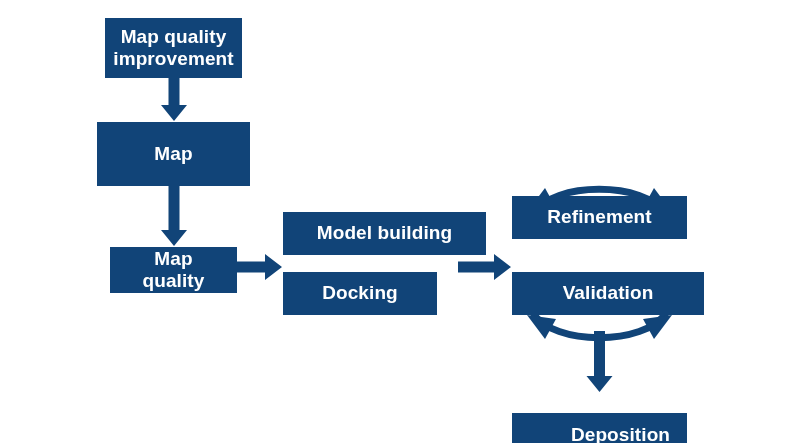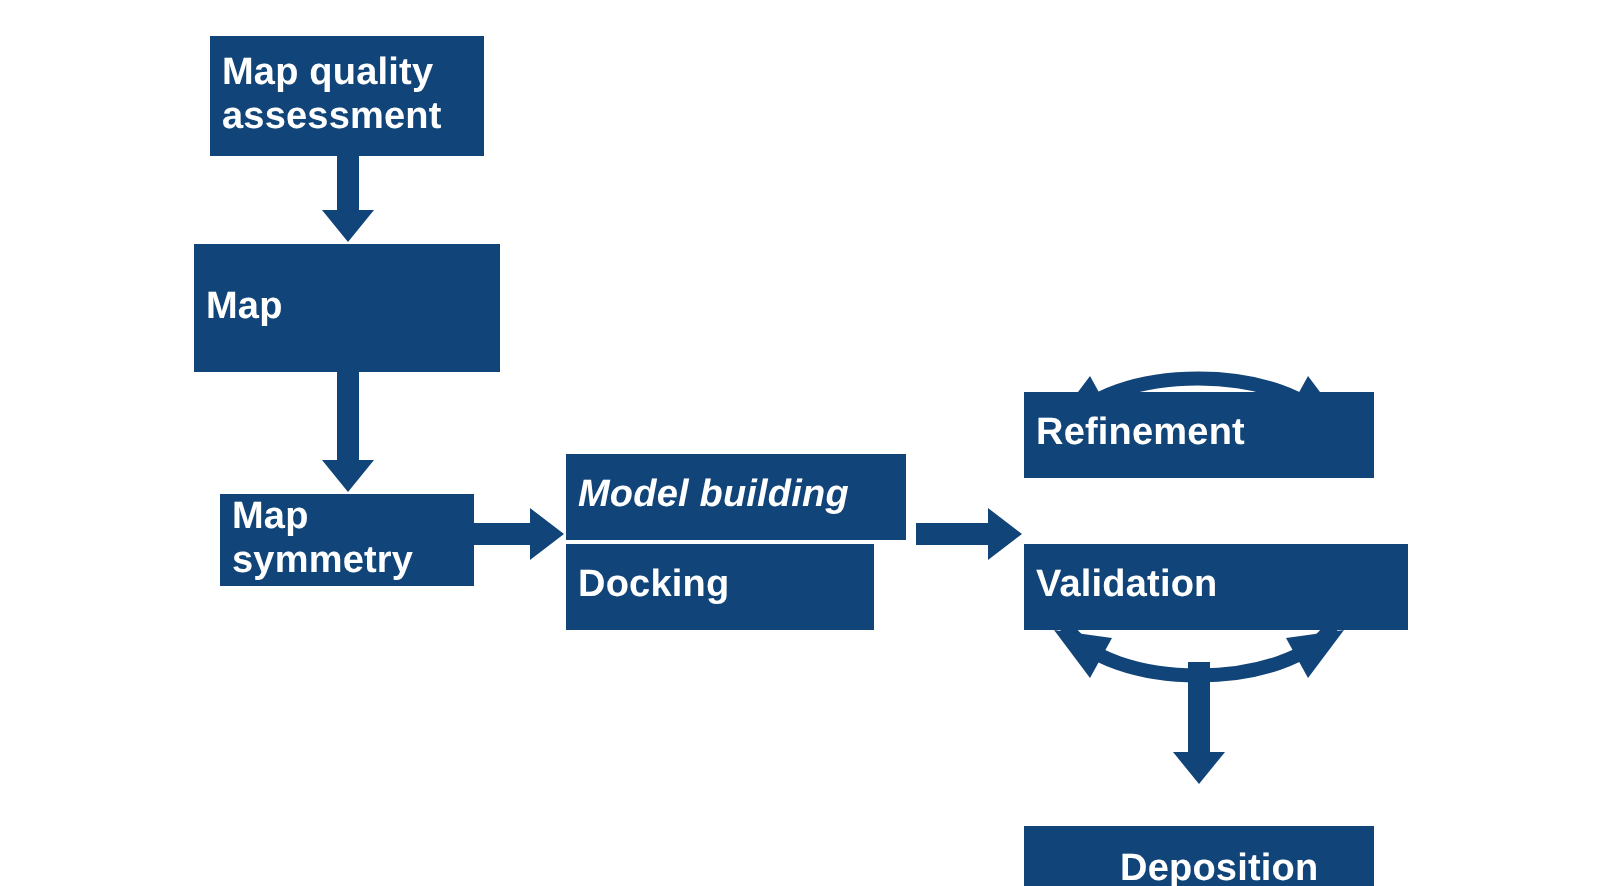--- a/index.html
+++ b/index.html
@@ -19,21 +19,21 @@
     height: 443px;
     background: #ffffff;
   }
   .node {
     position: absolute;
     background: #114478;
     color: #ffffff;
     display: flex;
     align-items: center;
     justify-content: center;
-    text-align: left;
+    text-align: center;
     font-size: 19px;
     font-weight: bold;
     line-height: 1.18;
     letter-spacing: 0.1px;
     box-sizing: border-box;
     padding: 2px 6px;
     z-index: 3;
   }
   .node span {
     display: block;
@@ -93,38 +93,38 @@
     </g>
 
     <g>
       <polygon class="arrowfill" points="594,331 605,331 605,376 612.5,376 599.5,392 586.5,376 594,376"></polygon>
     </g>
   </svg>
 
   <div class="node" style="left:105px; top:18px; width:137px; height:60px;">
     <span>
       <span>Map quality</span>
-      <span>assessment</span>
+      <span>improvement</span>
     </span>
   </div>
 
   <div class="node" style="left:97px; top:122px; width:153px; height:64px;">
     <span>
       <span>Map</span>
     </span>
   </div>
 
   <div class="node" style="left:110px; top:247px; width:127px; height:46px;">
     <span>
       <span>Map</span>
-      <span>symmetry</span>
+      <span>quality</span>
     </span>
   </div>
 
-  <div class="node" style="left:283px; top:227px; width:170px; height:43px;font-style:italic;">
+  <div class="node" style="left:283px; top:212px; width:203px; height:43px;">
     <span>Model building</span>
   </div>
 
   <div class="node" style="left:283px; top:272px; width:154px; height:43px;">
     <span>Docking</span>
   </div>
 
   <div class="node" style="left:512px; top:196px; width:175px; height:43px;">
     <span>Refinement</span>
   </div>

